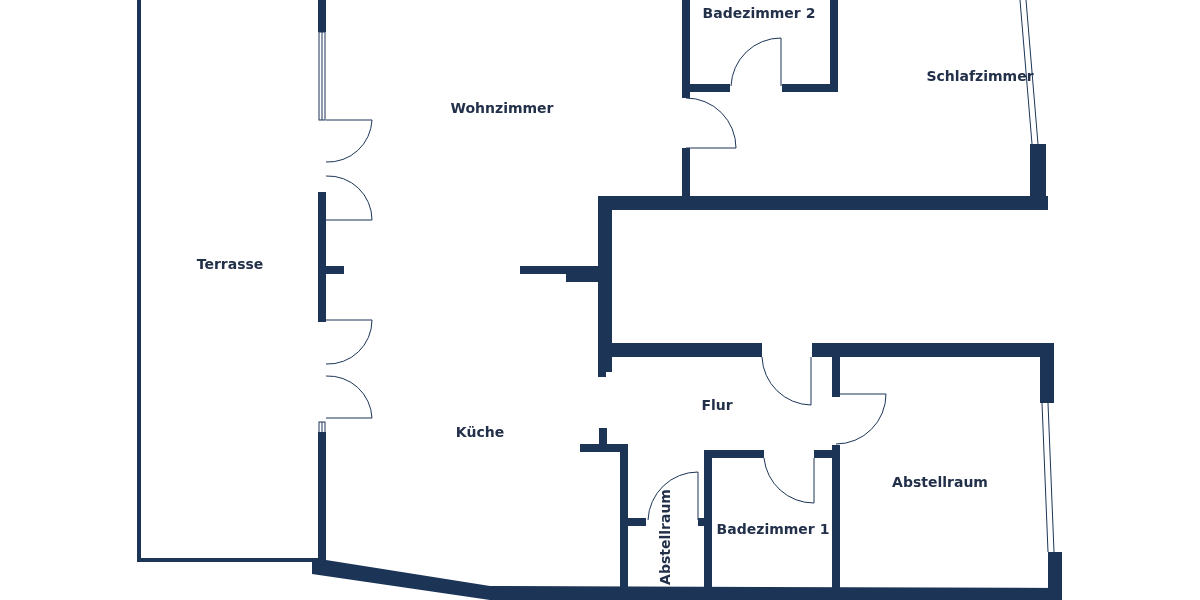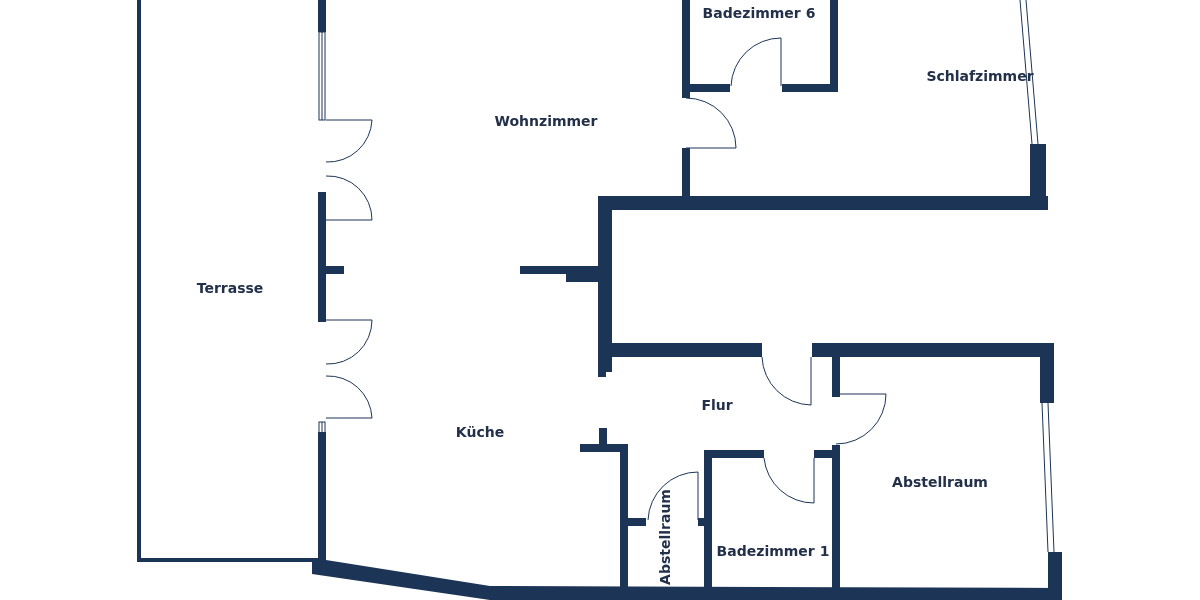--- a/index.html
+++ b/index.html
@@ -92,21 +92,21 @@
     <line x1="322" y1="422" x2="322" y2="500"></line>
 
     <line x1="1020" y1="0" x2="1032" y2="144"></line>
     <line x1="1026" y1="0" x2="1038" y2="144"></line>
 
     <line x1="1042" y1="403" x2="1048" y2="552"></line>
     <line x1="1048" y1="403" x2="1054" y2="552"></line>
   </g>
 </svg>
 
-<div class="lbl" style="left:230px;top:264px;margin-top:24px;">Terrasse</div>
-<div class="lbl" style="left:502px;top:121px;margin-left:44px;">Wohnzimmer</div>
+<div class="lbl" style="left:230px;top:264px;">Terrasse</div>
+<div class="lbl" style="left:502px;top:108px;">Wohnzimmer</div>
 <div class="lbl" style="left:480px;top:432px;">Küche</div>
-<div class="lbl" style="left:759px;top:13px;">Badezimmer 6</div>
+<div class="lbl" style="left:759px;top:13px;">Badezimmer 2</div>
 <div class="lbl" style="left:980px;top:76px;">Schlafzimmer</div>
 <div class="lbl" style="left:717px;top:405px;">Flur</div>
 <div class="lbl" style="left:940px;top:482px;">Abstellraum</div>
-<div class="lbl" style="left:773px;top:529px;margin-top:22px;">Badezimmer 1</div>
+<div class="lbl" style="left:773px;top:529px;">Badezimmer 1</div>
 <div class="lbl vert" style="left:665px;top:537px;">Abstellraum</div>
 
 </body></html>

